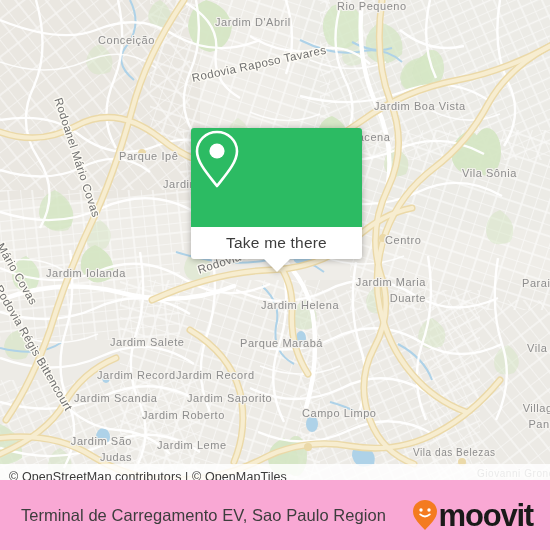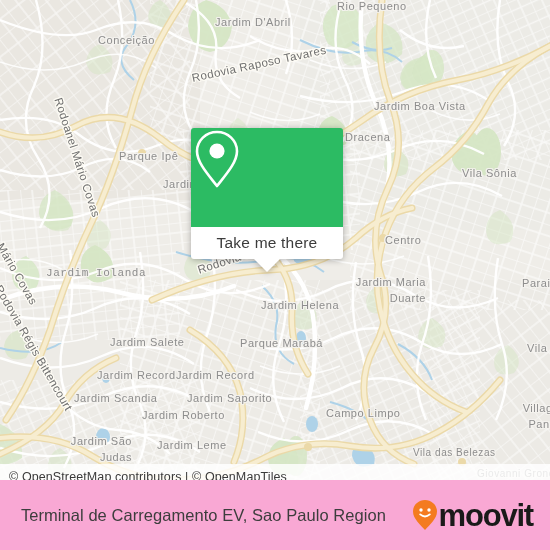--- a/index.html
+++ b/index.html
@@ -42,21 +42,21 @@
     white-space:nowrap;
     text-shadow:
       -1.3px 0 #fdfbf4, 1.3px 0 #fdfbf4, 0 -1.3px #fdfbf4, 0 1.3px #fdfbf4,
       -1px -1px #fdfbf4, 1px -1px #fdfbf4, -1px 1px #fdfbf4, 1px 1px #fdfbf4;
     pointer-events:none;
   }
 
   
   .popup{
     position:absolute;
-    left:191px;top:128px;width:152px;
+    left:191px;top:128px;width:171px;
     filter:drop-shadow(0 1px 3px rgba(0,0,0,.30));
   }
   .popup-top{
     height:99px;
     background:#2cbb63;
     border-radius:3px 3px 0 0;
     display:flex;align-items:center;justify-content:center;
   }
   .popup-bottom{
     height:32px;
@@ -299,31 +299,31 @@
     <div>
       <span class="lbl" style="left:98px;top:34px;">Conceição</span>
       <span class="lbl" style="left:215px;top:16px;">Jardim D'Abril</span>
       <span class="lbl" style="left:337px;top:0px;">Rio Pequeno</span>
       <span class="lbl" style="left:374px;top:100px;">Jardim Boa Vista</span>
       <span class="lbl" style="left:345px;top:131px;">Dracena</span>
       <span class="lbl" style="left:462px;top:167px;">Vila Sônia</span>
       <span class="lbl" style="left:119px;top:150px;">Parque Ipê</span>
       <span class="lbl" style="left:163px;top:178px;">Jardim</span>
       <span class="lbl" style="left:385px;top:234px;">Centro</span>
-      <span class="lbl" style="left:46px;top:267px;font-family:Liberation Mono, monospace;">Jardim Iolanda</span>
+      <span class="lbl" style="left:46px;top:267px;">Jardim Iolanda</span>
       <span class="lbl" style="left:261px;top:299px;">Jardim Helena</span>
       <span class="lbl" style="left:240px;top:337px;">Parque Marabá</span>
       <span class="lbl" style="left:110px;top:336px;">Jardim Salete</span>
       <span class="lbl" style="left:97px;top:369px;">Jardim Record</span>
       <span class="lbl" style="left:176px;top:369px;">Jardim Record</span>
       <span class="lbl" style="left:74px;top:392px;">Jardim Scandia</span>
       <span class="lbl" style="left:187px;top:392px;">Jardim Saporito</span>
       <span class="lbl" style="left:142px;top:409px;">Jardim Roberto</span>
       <span class="lbl" style="left:157px;top:427px;margin-top:12px;">Jardim Leme</span>
-      <span class="lbl" style="left:326px;top:407px;">Campo Limpo</span>
+      <span class="lbl" style="left:302px;top:407px;">Campo Limpo</span>
       <span class="lbl sm" style="left:413px;top:447px;">Vila das Belezas</span>
       <span class="lbl" style="left:522px;top:277px;">Parai</span>
       <span class="lbl" style="left:527px;top:342px;">Vila A</span>
       <span class="lbl sm" style="left:477px;top:468px;">Giovanni Gronchi</span>
 
       <span class="lbl two" style="left:352px;top:274px;width:74px;">Jardim Maria
 Duarte</span>
       <span class="lbl two" style="left:70px;top:433px;width:62px;">Jardim
 São Judas</span>
       <span class="lbl two" style="left:509px;top:400px;width:60px;">Villaggio

